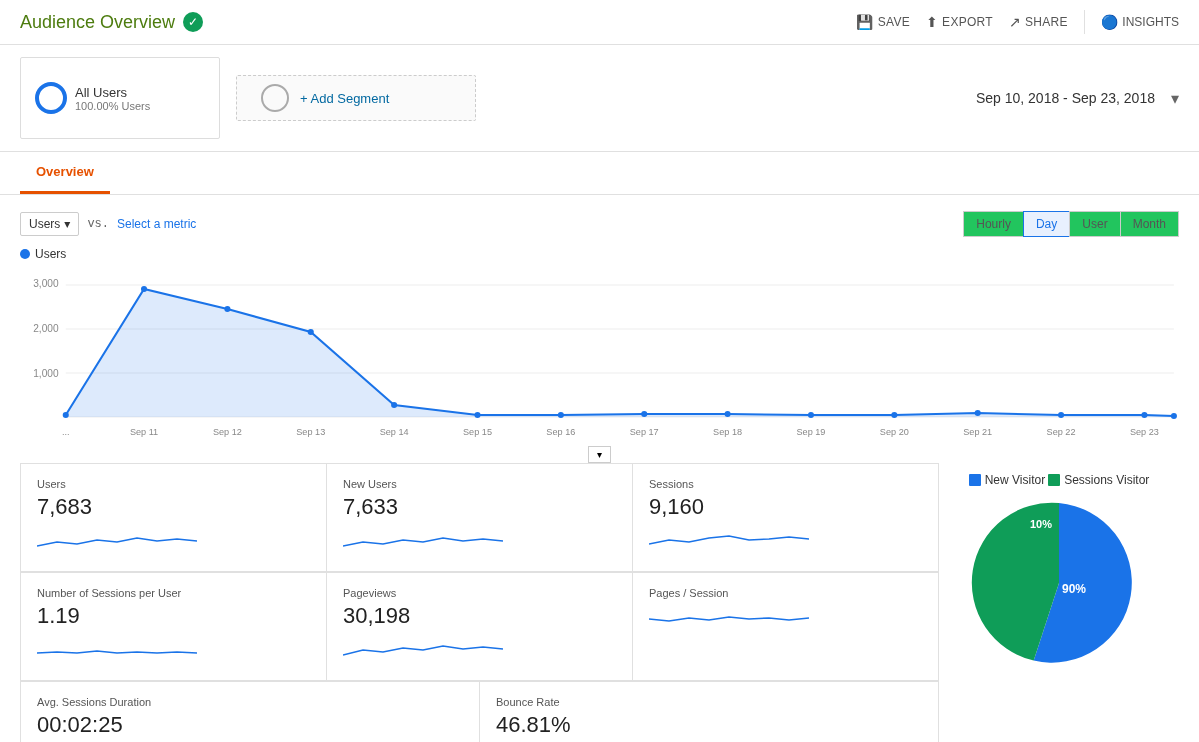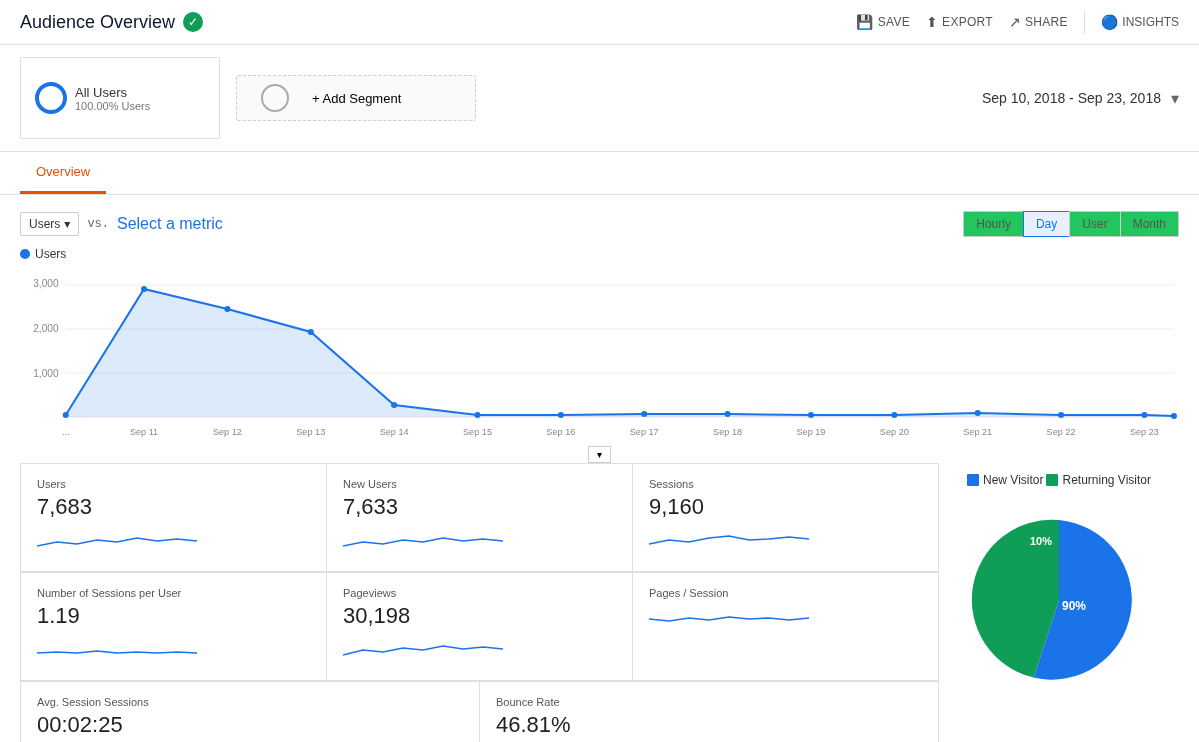--- a/index.html
+++ b/index.html
@@ -8,21 +8,21 @@
     
     .top-bar {
       display: flex;
       align-items: center;
       justify-content: space-between;
       padding: 10px 20px;
       border-bottom: 1px solid #e0e0e0;
       background: #fff;
     }
     .top-bar-left { display: flex; align-items: center; gap: 8px; }
-    .top-bar-title { font-size: 18px; font-weight: 400; color: #0f172a; }
+    .top-bar-title { font-size: 18px; font-weight: 400; color: #4d7c0f; }
     .verified-icon {
       width: 20px; height: 20px; background: #0f9d58; border-radius: 50%;
       display: inline-flex; align-items: center; justify-content: center;
       color: white; font-size: 12px;
     }
     .top-bar-actions { display: flex; align-items: center; gap: 16px; }
     .action-btn {
       display: flex; align-items: center; gap: 4px;
       color: #555; font-size: 12px; cursor: pointer; background: none; border: none;
       text-transform: uppercase; font-weight: 500; letter-spacing: 0.3px;
@@ -49,82 +49,82 @@
       border: 1px solid #ddd; padding: 24px 14px; border-radius: 2px;
       background: #fff; min-width: 200px;
     }
     .segment-circle {
       width: 32px; height: 32px; border-radius: 50%;
       border: 4px solid #1a73e8; display: flex; align-items: center; justify-content: center;
     }
     .segment-info .seg-name { font-size: 13px; font-weight: 500; }
     .segment-info .seg-sub { font-size: 11px; color: #777; }
     .add-segment-box {
-      display: flex; align-items: center; gap: 23px;
+      display: flex; align-items: center; gap: 11px;
       border: 1px dashed #ccc; padding: 8px 24px; border-radius: 2px;
-      background: #fafafa; cursor: pointer; min-width: 240px; color: #000000;
+      background: #fafafa; cursor: pointer; min-width: 240px; color: #0369a1;
     }
     .add-circle {
       width: 28px; height: 28px; border-radius: 50%; border: 2px solid #aaa;
     }
     .date-range {
-      display: flex; align-items: center; gap: 10px;
+      display: flex; align-items: center; gap: 16px;
       font-size: 14px; color: #333; cursor: pointer;
     }
     .date-range .chevron { color: #666; font-size: 16px; }
 
     
     .tab-bar {
       padding: 0 20px;
       border-bottom: 1px solid #e0e0e0;
       display: flex;
     }
     .tab {
       padding: 12px 16px; font-size: 13px; cursor: pointer;
       border-bottom: 3px solid transparent; color: #555;
     }
     .tab.active {
-      border-bottom: 3px solid #e65100; color: #e65100; font-weight: 400;
+      border-bottom: 3px solid #e65100; color: #e65100; font-weight: 700;
     }
 
     
     .chart-area {
       padding: 16px 20px 0;
     }
     .chart-controls {
       display: flex; align-items: center; justify-content: space-between; margin-bottom: 10px;
     }
     .chart-controls-left { display: flex; align-items: center; gap: 8px; }
     .metric-dropdown {
       border: 1px solid #ccc; padding: 4px 8px; border-radius: 2px; font-size: 12px;
       display: flex; align-items: center; gap: 4px; cursor: pointer; background: #fff;
     }
     .vs-label { color: #666; font-size: 12px; font-family: Liberation Mono, monospace; }
-    .select-metric { color: #1a73e8; font-size: 16px; cursor: pointer; }
+    .select-metric { color: #1a73e8; font-size: 12px; cursor: pointer; }
     .time-btns { display: flex; }
     .time-btn {
       padding: 5px 12px; font-size: 12px; border: 1px solid #ccc;
       background: #22c55e; cursor: pointer; color: #555;
       border-right: none;
     }
     .time-btn:last-child { border-right: 1px solid #ccc; }
     .time-btn.active { background: #e8f0fe; color: #1a73e8; border-color: #1a73e8; }
 
     .legend-dot {
       width: 10px; height: 10px; background: #1a73e8; border-radius: 50%; display: inline-block;
     }
     .legend-label { font-size: 12px; color: #333; display: flex; align-items: center; gap: 5px; }
 
     
     .chart-svg-container { position: relative; width: 100%; }
     .stat-label { font-size: 11px; color: #555; margin-bottom: 4px; }
     .stat-value { font-size: 22px; font-weight: 300; color: #222; margin-bottom: 6px; }
     .sparkline { height: 28px; }
     .pie-legend {
-      display: flex; gap: 3px; margin-bottom: 23px;
+      display: flex; gap: 3px; margin-bottom: 6px;
       font-size: 12px; color: #333;
     }
     .legend-item { display: flex; align-items: center; gap: 4px; }
     .legend-color {
       width: 12px; height: 12px; border-radius: 1px;
     }
 
     .stats-and-pie {
       display: flex;
       padding: 0 20px;
@@ -328,21 +328,21 @@
       <div class="stat-cell">
         <div class="stat-label">Pages / Session</div>
         <svg class="sparkline" viewBox="0 0 160 28">
           <polyline points="0,16 20,18 40,15 60,17 80,14 100,16 120,15 140,17 160,15" fill="none" stroke="#1a73e8" stroke-width="1.5"></polyline>
         </svg>
       </div>
     </div>
 
     <div class="stats-grid-bottom">
       <div class="stat-cell">
-        <div class="stat-label">Avg. Session Sessions</div>
+        <div class="stat-label">Avg. Sessions Duration</div>
         <div class="stat-value">00:02:25</div>
         <svg class="sparkline" viewBox="0 0 160 28">
           <polyline points="0,18 20,16 40,17 60,15 80,17 100,16 120,17 140,16 160,17" fill="none" stroke="#1a73e8" stroke-width="1.5"></polyline>
         </svg>
       </div>
       <div class="stat-cell">
         <div class="stat-label">Bounce Rate</div>
         <div class="stat-value">46.81%</div>
         <svg class="sparkline" viewBox="0 0 160 28">
           <polyline points="0,17 20,16 40,18 60,15 80,17 100,16 120,17 140,15 160,16" fill="none" stroke="#1a73e8" stroke-width="1.5"></polyline>
@@ -353,21 +353,21 @@
 
   <div class="pie-right">
 
     <div class="pie-legend">
       <div class="legend-item">
         <div class="legend-color" style="background:#1a73e8;"></div>
         <span>New Visitor</span>
       </div>
       <div class="legend-item">
         <div class="legend-color" style="background:#0f9d58;"></div>
-        <span>Returning Visitor</span>
+        <span>Sessions Visitor</span>
       </div>
     </div>
 
     <svg width="180" height="180" viewBox="0 0 180 180">
 
       <path d="M90,90 L90,10 A80,80 0 1,1 64.7,167.6 Z" fill="#1a73e8"></path>
 
       <path d="M90,90 L64.7,167.6 A80,80 0 0,1 90,10 Z" fill="#0f9d58"></path>
 
       <text x="105" y="100" font-size="12" fill="white" font-weight="bold" text-anchor="middle">90%</text>

